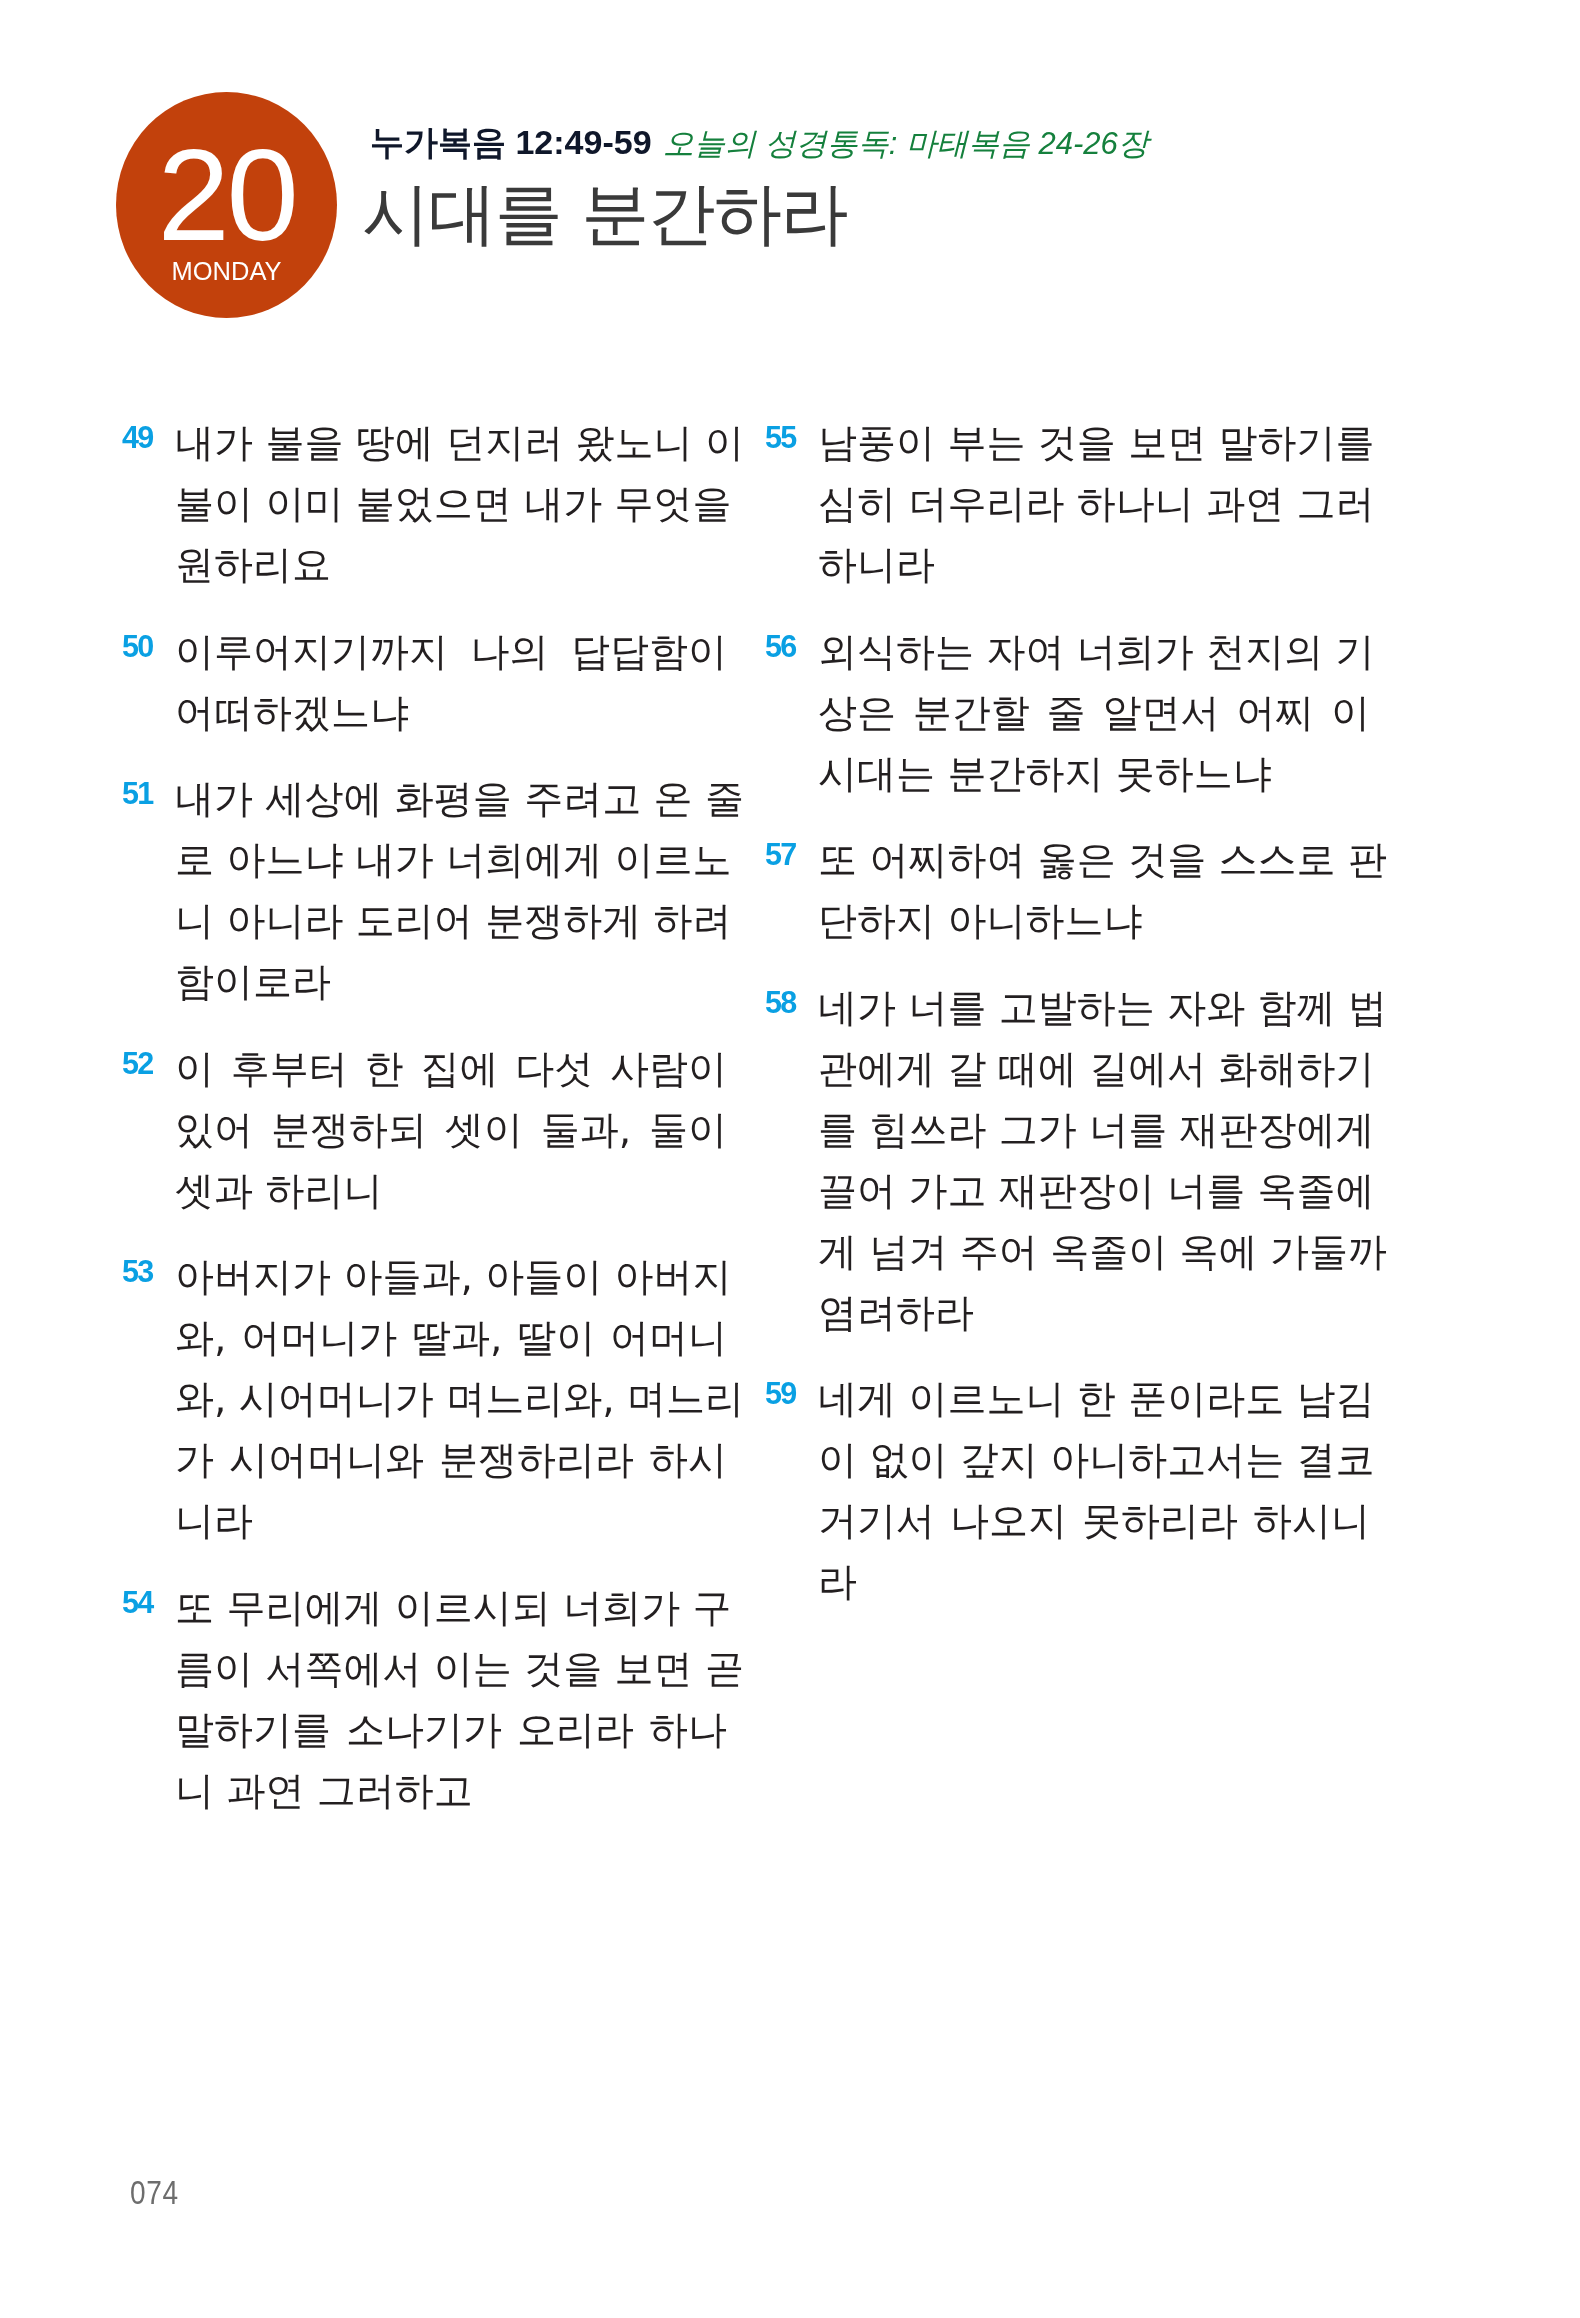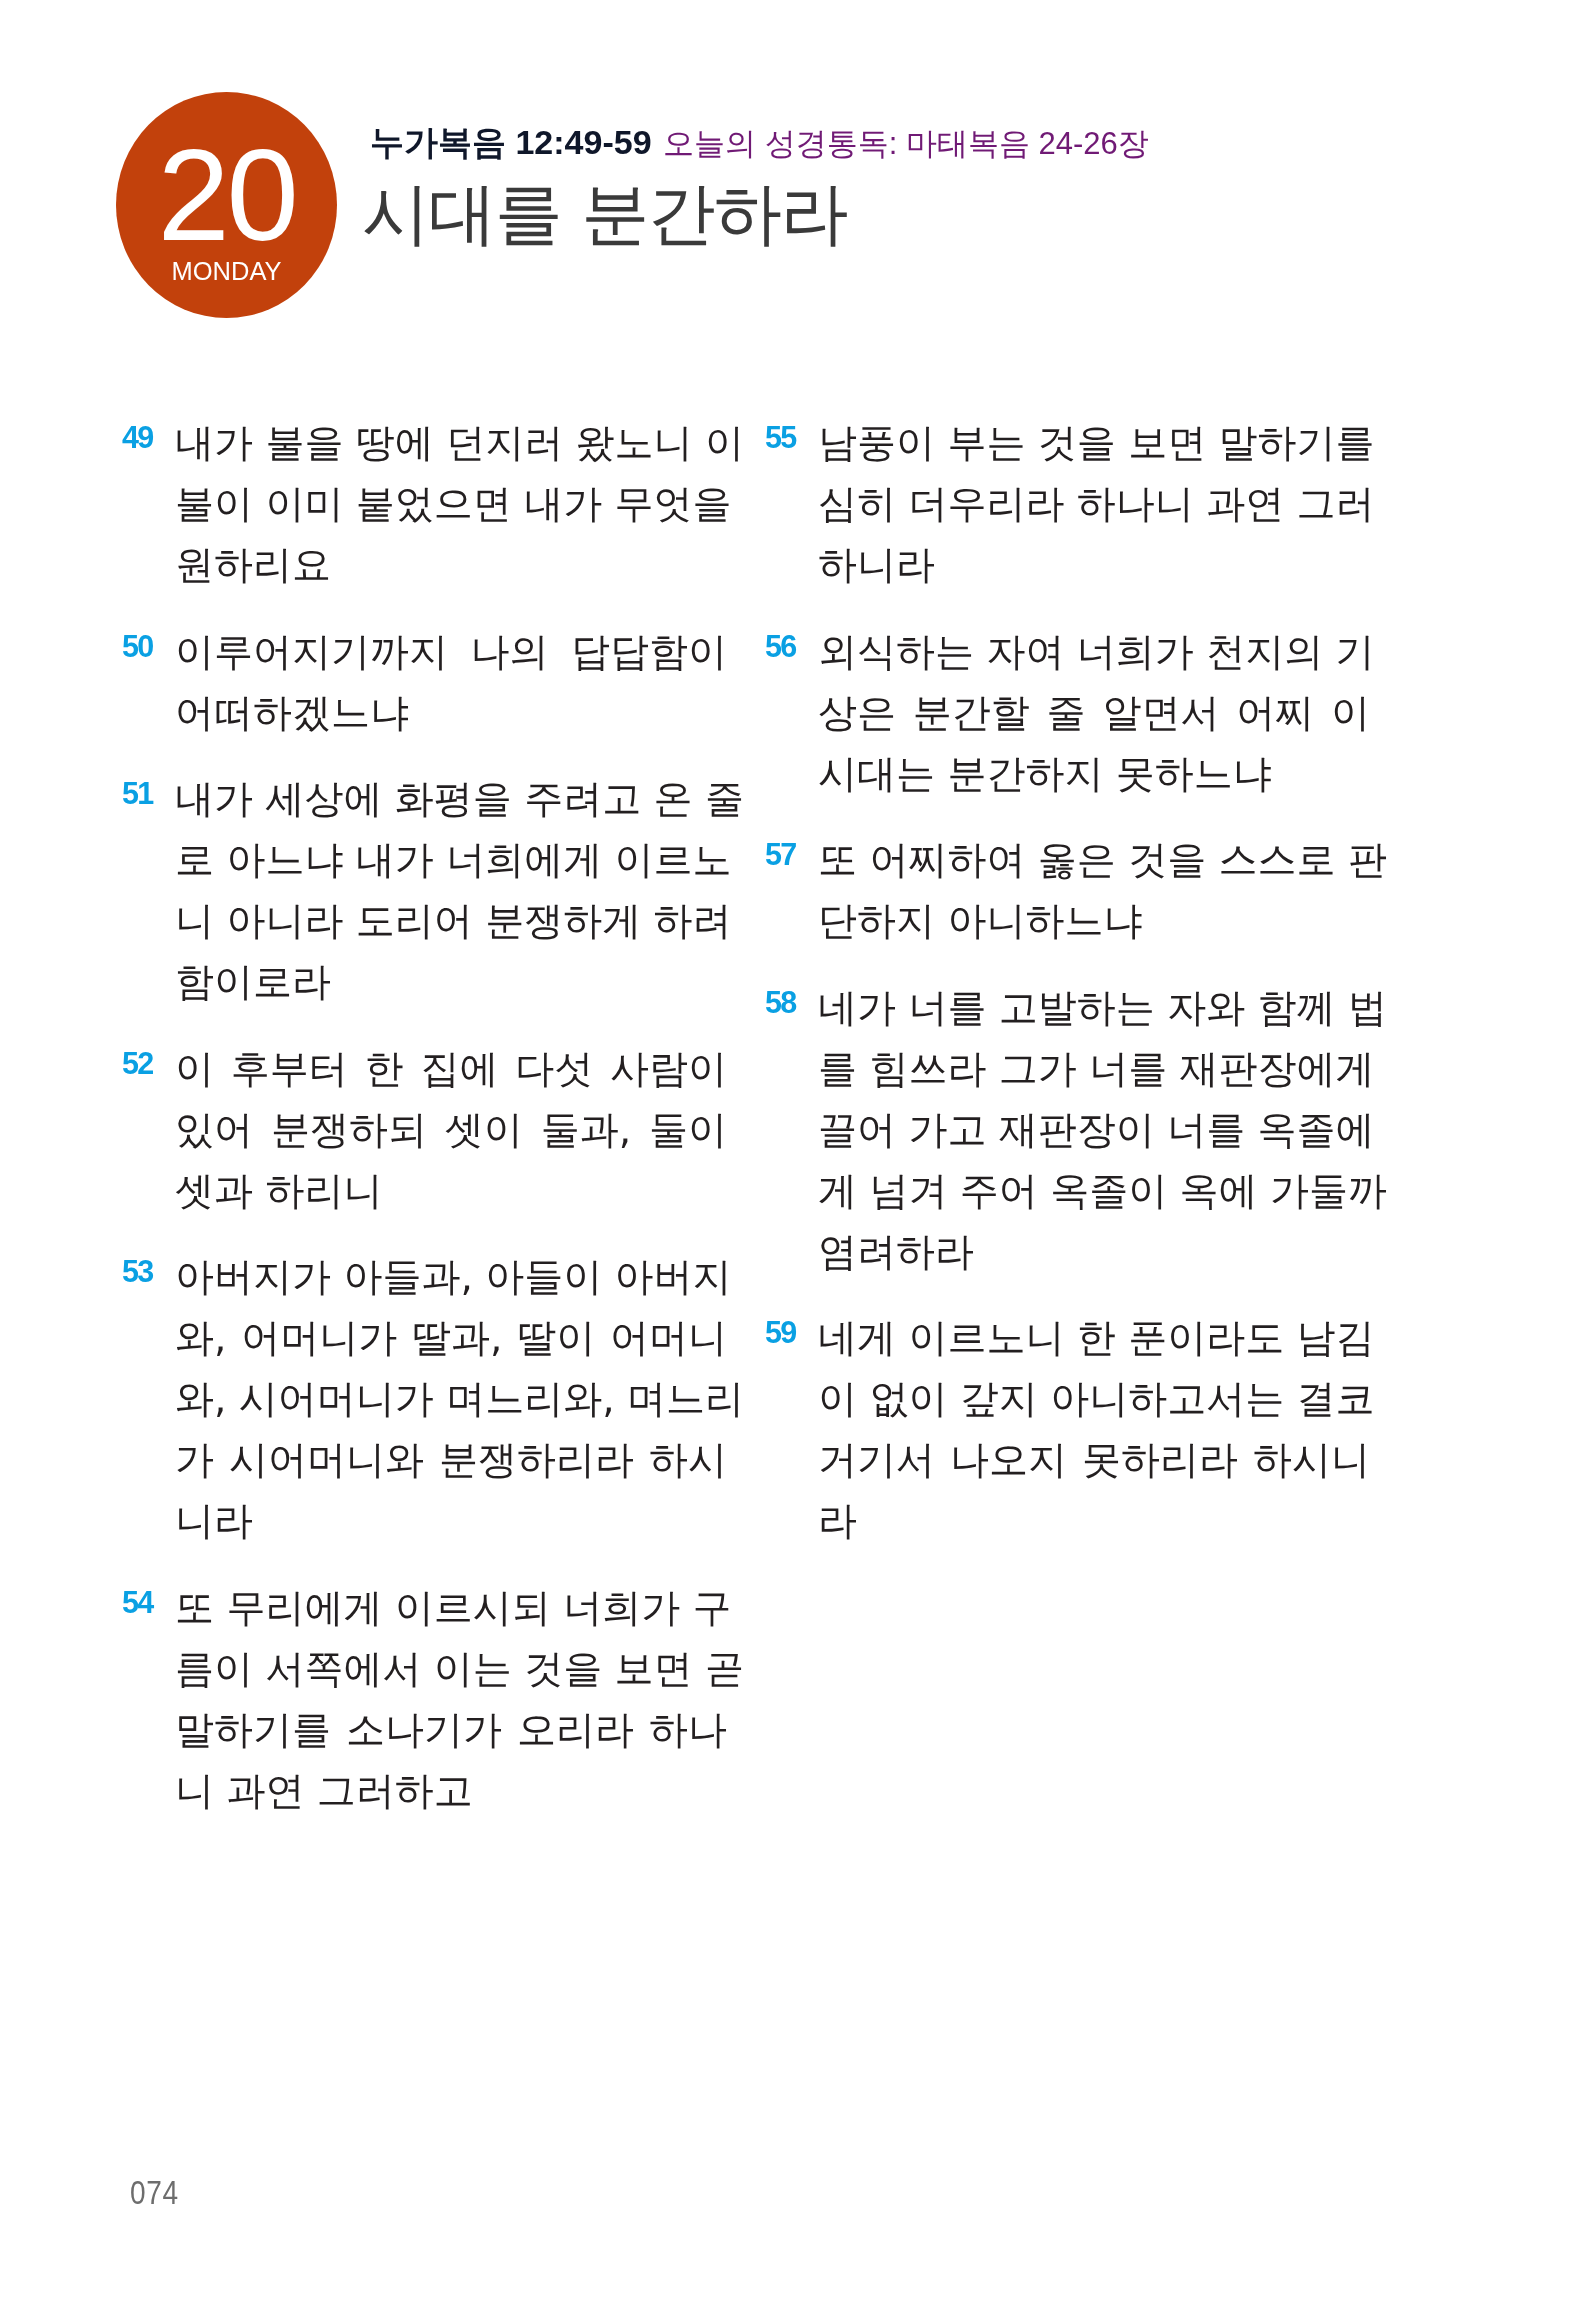--- a/index.html
+++ b/index.html
@@ -6,21 +6,21 @@
   body { width:1581px; height:2319px; position:relative; overflow:hidden;
          font-family:"DejaVu Sans", "Liberation Sans", sans-serif; color:#231f20; }
   .badge { position:absolute; left:116px; top:92px; width:221px; height:226px;
            border-radius:50%; background:#c2410c; color:#fff; text-align:center; }
   .badge .day { position:absolute; left:0; right:0; top:41px; font-family:"Liberation Sans", sans-serif;
                 font-size:130px; line-height:124px; letter-spacing:-3.3px; }
   .badge .weekday { position:absolute; left:0; right:0; top:165px; font-family:"Liberation Sans", sans-serif;
                     font-size:25.5px; font-weight:300; letter-spacing:0; }
   .ref { position:absolute; left:370px; top:120px; font-size:34px; white-space:nowrap; font-family:"Liberation Sans", sans-serif; }
   .ref .passage { color:#0f172a; font-weight:bold; }
-  .ref .reading { color:#701a75; font-size:31px; margin-left:11.5px; }
+  .ref .reading { color:#15803d; font-size:31px; margin-left:11.5px;font-style:italic; }
   .title { position:absolute; left:362px; top:169px; font-size:68px; color:#3a3a3a;
            font-family:"DejaVu Serif", serif; white-space:nowrap; letter-spacing:-1.6px; font-weight:300; }
   .col { position:absolute; top:412px; width:605px; }
   .col.left { left:122px; }
   .col.right { left:738px;margin-left:27px; }
   .verse { position:relative; padding-left:53px; margin-bottom:25.5px; }
   .verse .num { position:absolute; left:0; top:8.2px; font-family:"Liberation Sans", sans-serif;
                 color:#0aa0e3; font-size:30.5px; font-weight:bold; letter-spacing:-1.6px; }
   .verse .line { display:block; font-size:39px; line-height:61px; height:61px; white-space:nowrap;
                  text-align:justify; text-align-last:justify; color:#231f20; }
@@ -97,20 +97,21 @@
       <span class="line last">시대는 분간하지 못하느냐</span>
     </div>
     <div class="verse">
       <span class="num">57</span>
       <span class="line">또 어찌하여 옳은 것을 스스로 판</span>
       <span class="line last">단하지 아니하느냐</span>
     </div>
     <div class="verse">
       <span class="num">58</span>
       <span class="line">네가 너를 고발하는 자와 함께 법</span>
+      <span class="line">관에게 갈 때에 길에서 화해하기</span>
       <span class="line">를 힘쓰라 그가 너를 재판장에게</span>
       <span class="line">끌어 가고 재판장이 너를 옥졸에</span>
       <span class="line">게 넘겨 주어 옥졸이 옥에 가둘까</span>
       <span class="line last">염려하라</span>
     </div>
     <div class="verse">
       <span class="num">59</span>
       <span class="line">네게 이르노니 한 푼이라도 남김</span>
       <span class="line">이 없이 갚지 아니하고서는 결코</span>
       <span class="line">거기서 나오지 못하리라 하시니</span>

